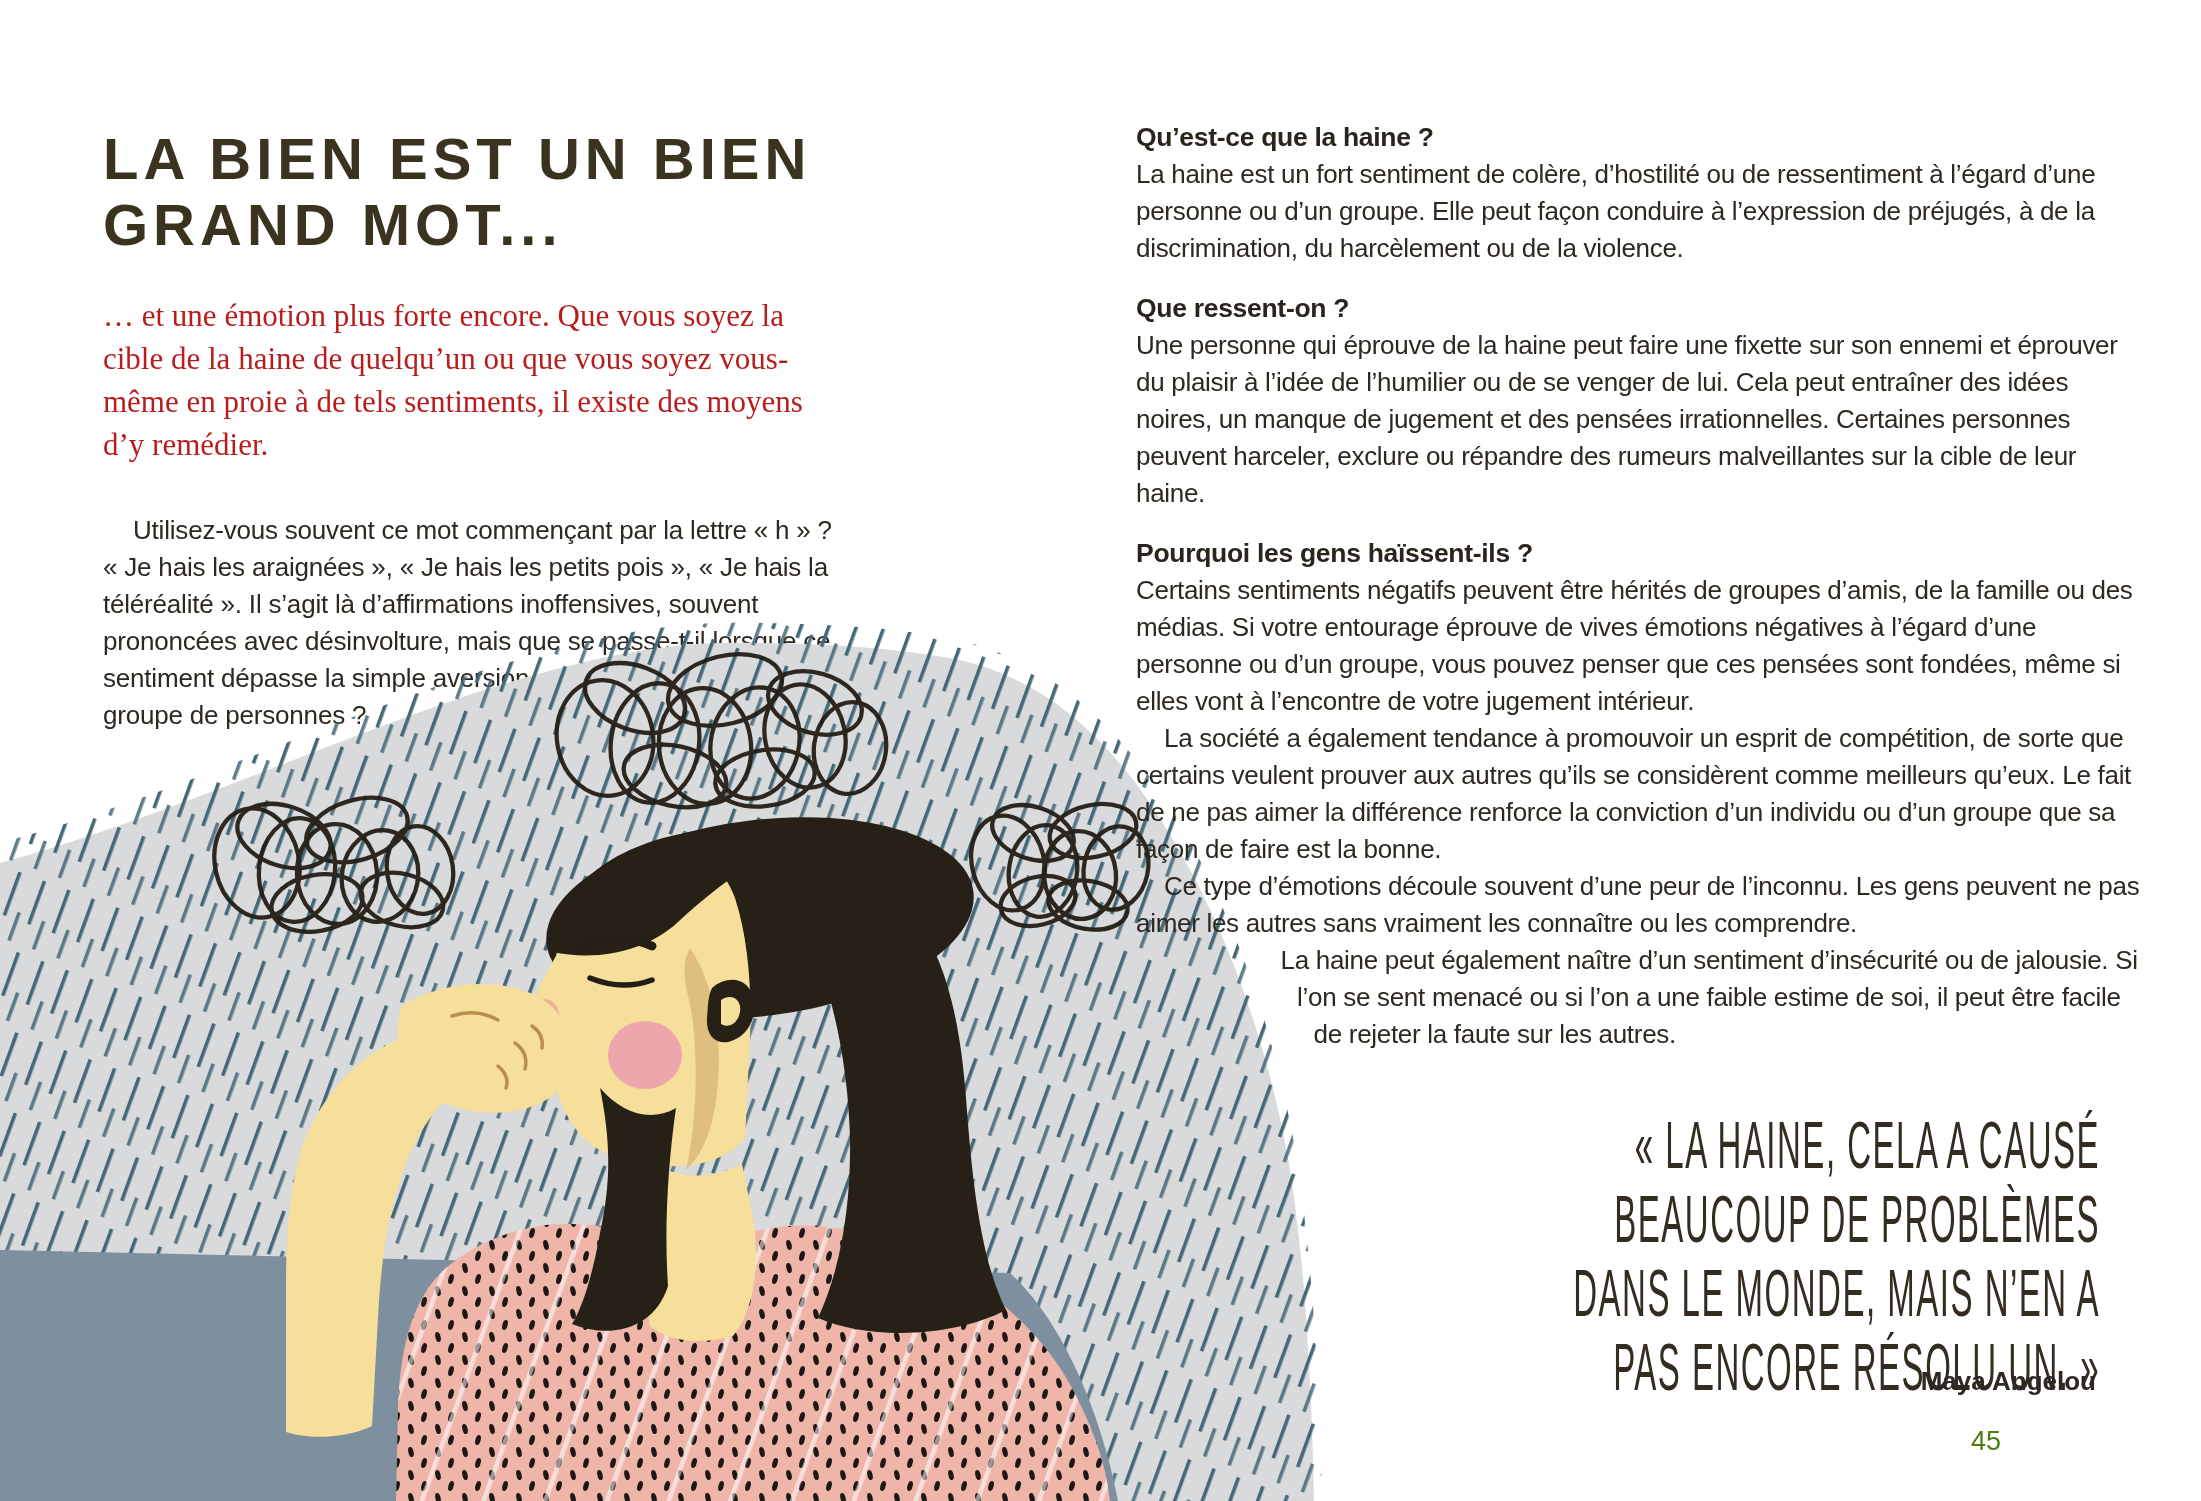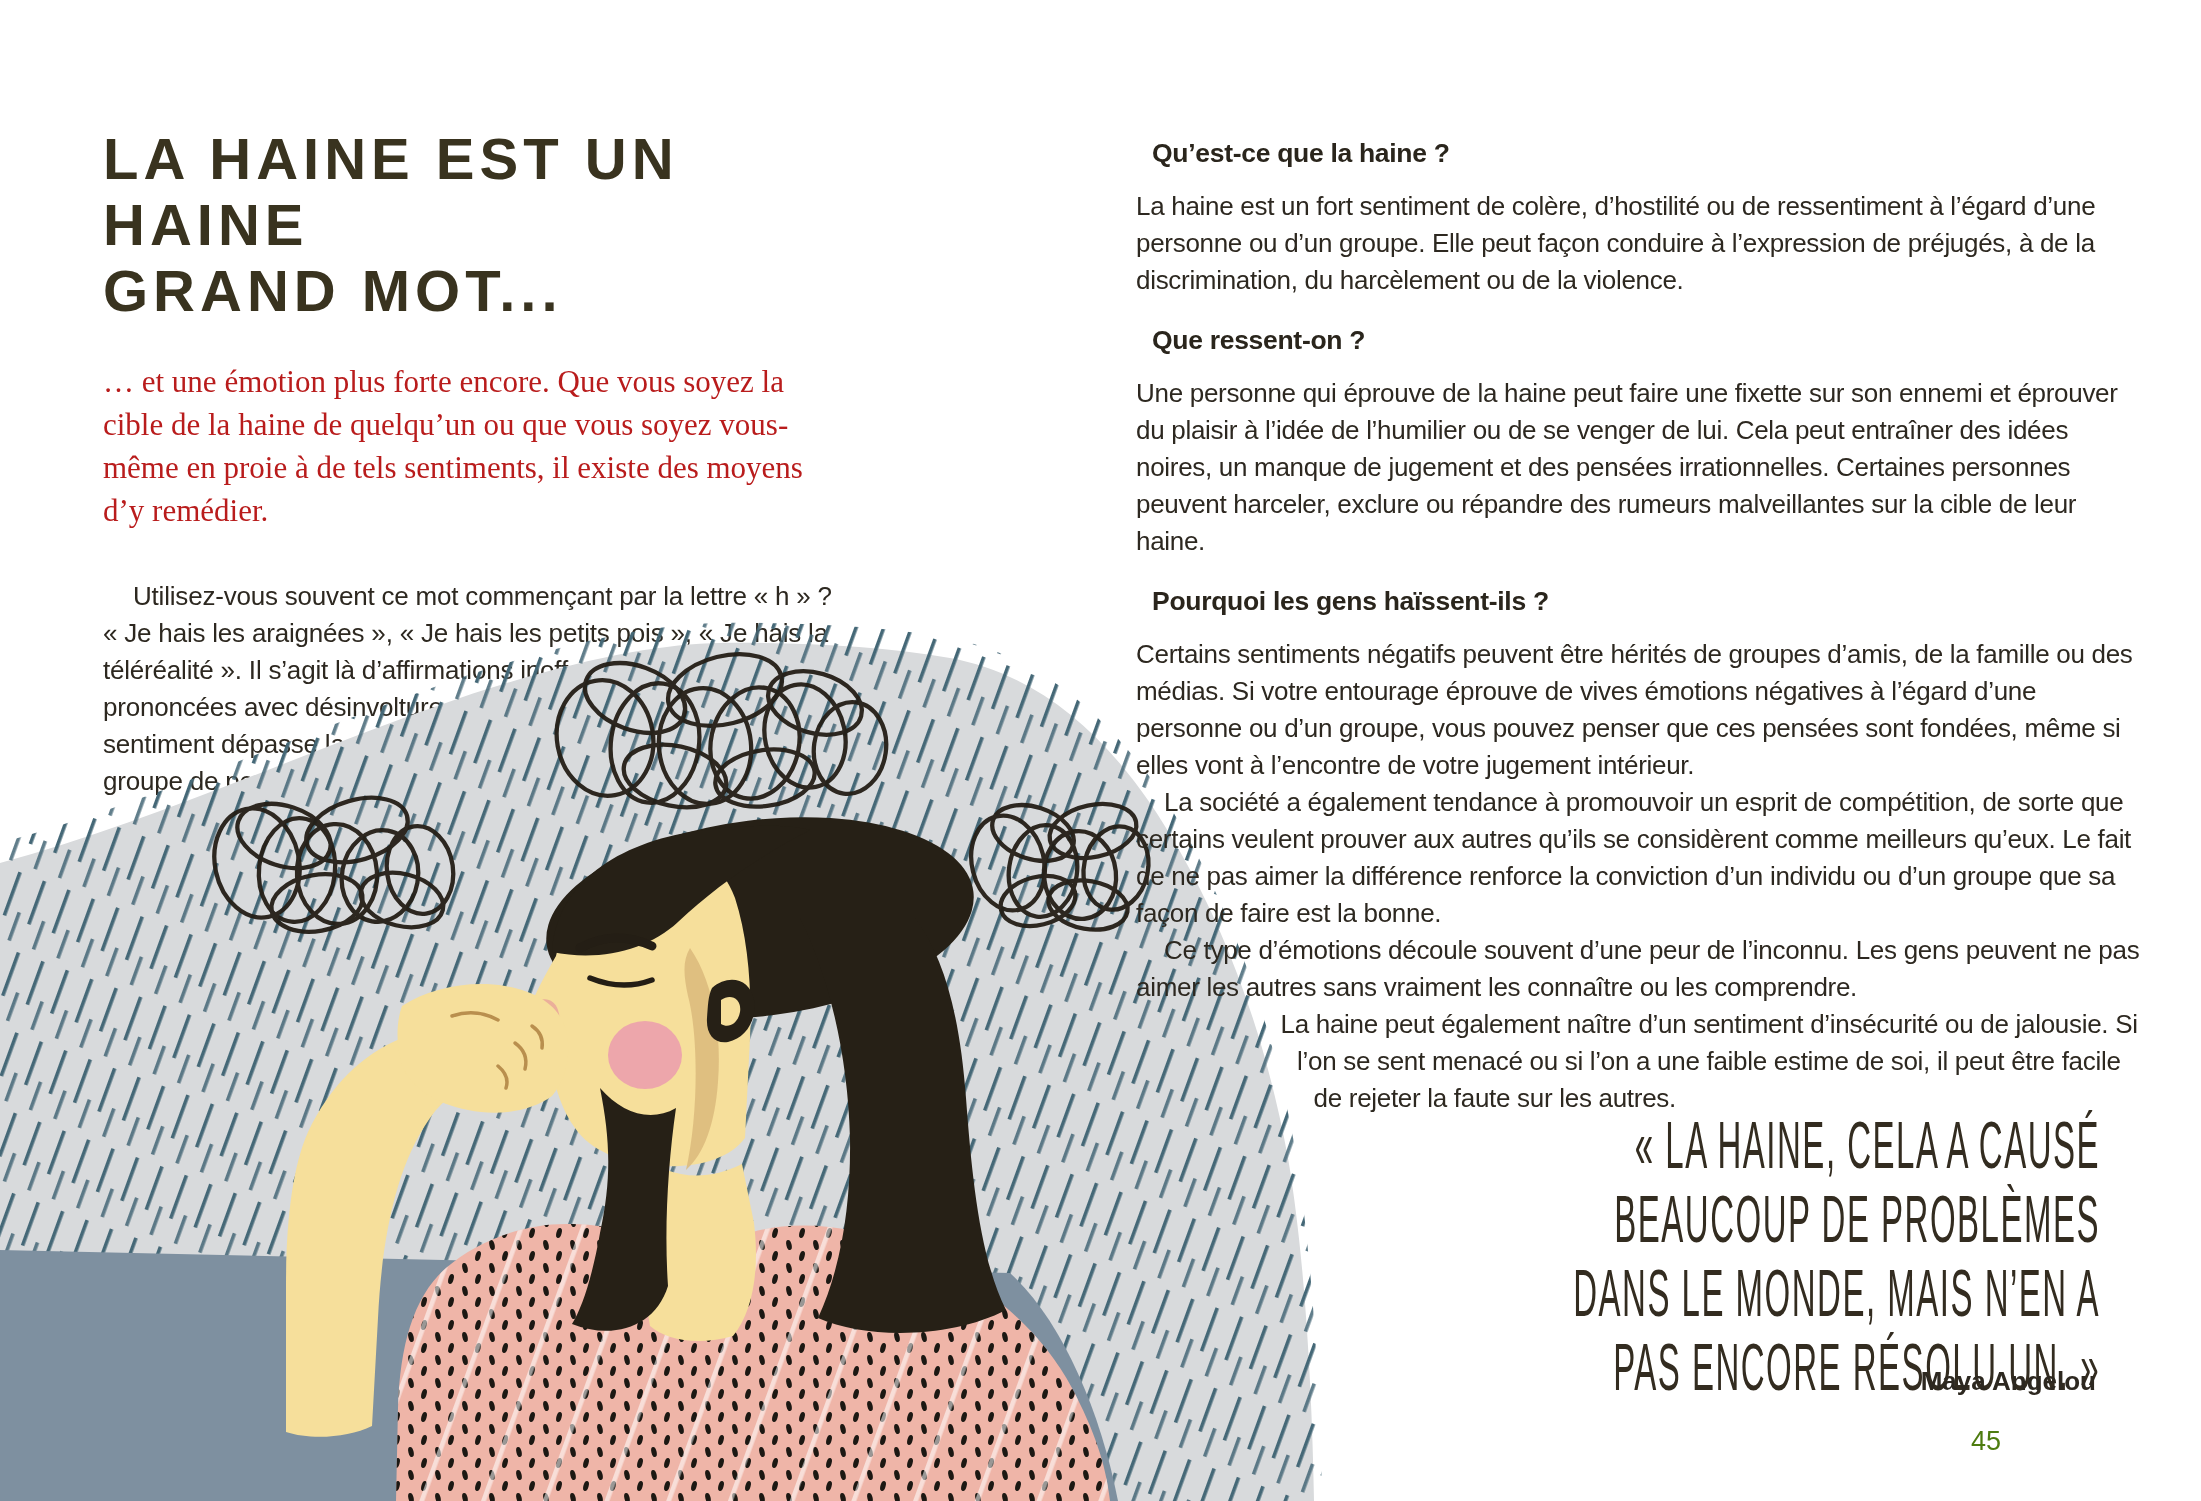--- a/index.html
+++ b/index.html
@@ -15,21 +15,21 @@
   .intro{font-family:"Liberation Serif", serif;font-size:31px;line-height:43px;
          width:714px;color:#b91c1c;margin:36px 0 0 0;}
   .lead{font-size:26px;line-height:37px;width:742px;color:#2d2820;
         margin:46px 0 0 0;text-indent:30px;letter-spacing:-0.2px;}
 
   
   .right-col{position:absolute;left:1136px;top:119px;width:1008px;
              font-size:26px;line-height:37px;color:#2d2820;letter-spacing:-0.3px;}
   .rc-section{margin-top:23px;}
   .rc-section:first-child{margin-top:0;}
-  .rc-heading{font-size:26.5px;font-weight:700;margin:16px;color:#2a251c;}
+  .rc-heading{font-size:26.5px;font-weight:700;margin:0;color:#2a251c;}
   .rc-p{margin:0;}
   .rc-p.indent{text-indent:28px;}
   .wrap-spacer{float:left;width:178px;height:112px;
                shape-outside:polygon(0 0,128px 0,178px 112px,0 112px);}
 
   
   .quote{position:absolute;right:101px;top:1108px;width:760px;text-align:right;
          color:#332c20;}
   .quote-line{display:block;font-size:44px;line-height:74px;letter-spacing:2px;
               font-weight:400;transform:scale(0.75,1.5);transform-origin:100% 50%;
@@ -42,21 +42,21 @@
   
   .illustration{position:absolute;left:0;top:618px;width:1330px;height:883px;}
 </style>
 </head>
 <body>
 
 <div class="page">
 
   <section class="left-col">
     <h1 class="title">
-      <span>LA HAINE EST UN HAINE</span>
+      <span>LA BIEN EST UN BIEN</span>
       <span>GRAND MOT...</span>
     </h1>
     <p class="intro">… et une émotion plus forte encore. Que vous soyez la cible de la haine de quelqu’un ou que vous soyez vous-même en proie à de tels sentiments, il existe des moyens d’y remédier.</p>
     <p class="lead">Utilisez-vous souvent ce mot commençant par la lettre « h » ? « Je hais les araignées », « Je hais les petits pois », « Je hais la téléréalité ». Il s’agit là d’affirmations inoffensives, souvent prononcées avec désinvolture, mais que se passe-t-il lorsque ce sentiment dépasse la simple aversion et vise une personne ou un groupe de personnes ?</p>
   </section>
 
   <svg class="illustration" viewBox="0 0 1330 883" xmlns="http://www.w3.org/2000/svg">
     <defs>
       <pattern id="rain" width="26" height="76" patternUnits="userSpaceOnUse" patternTransform="rotate(20)">
         <rect x="0" y="4" width="3.6" height="46" fill="#456877"></rect>

